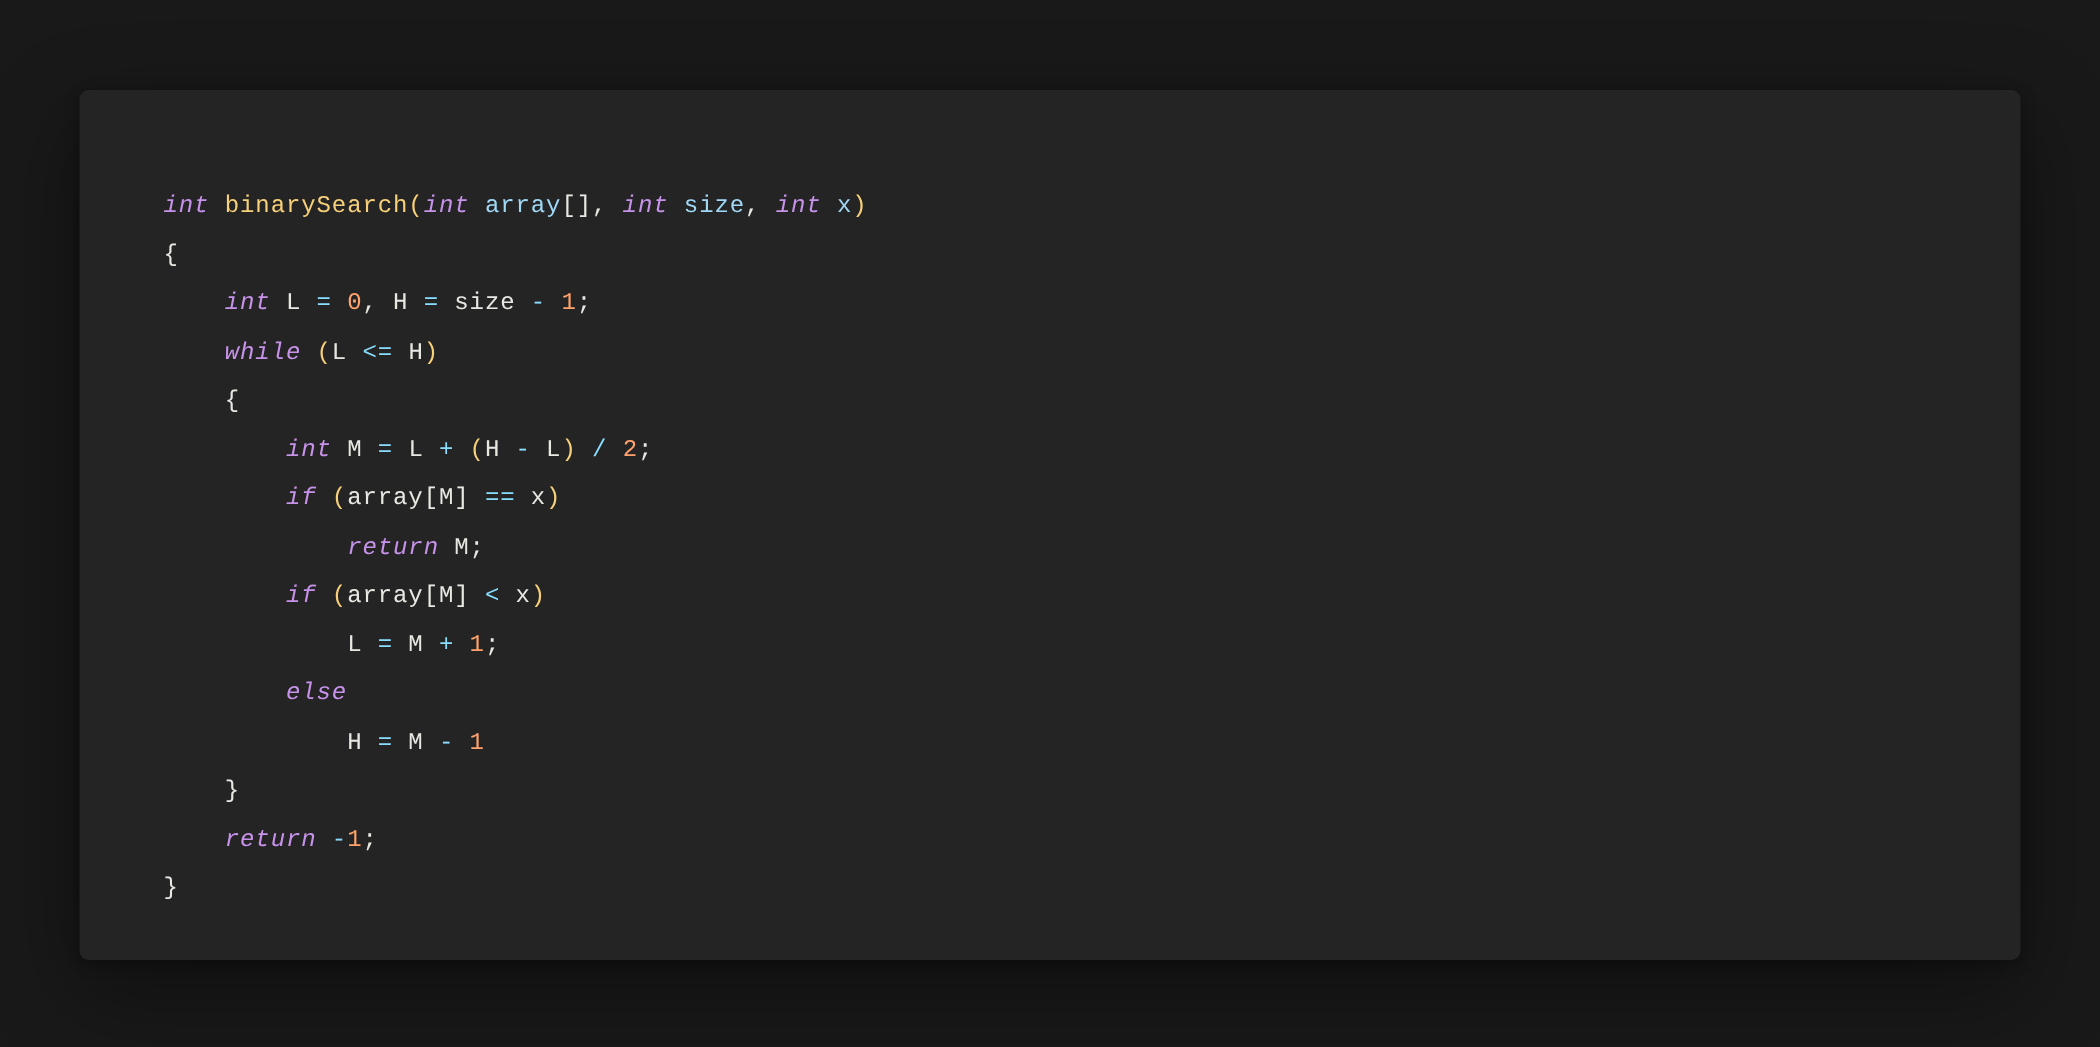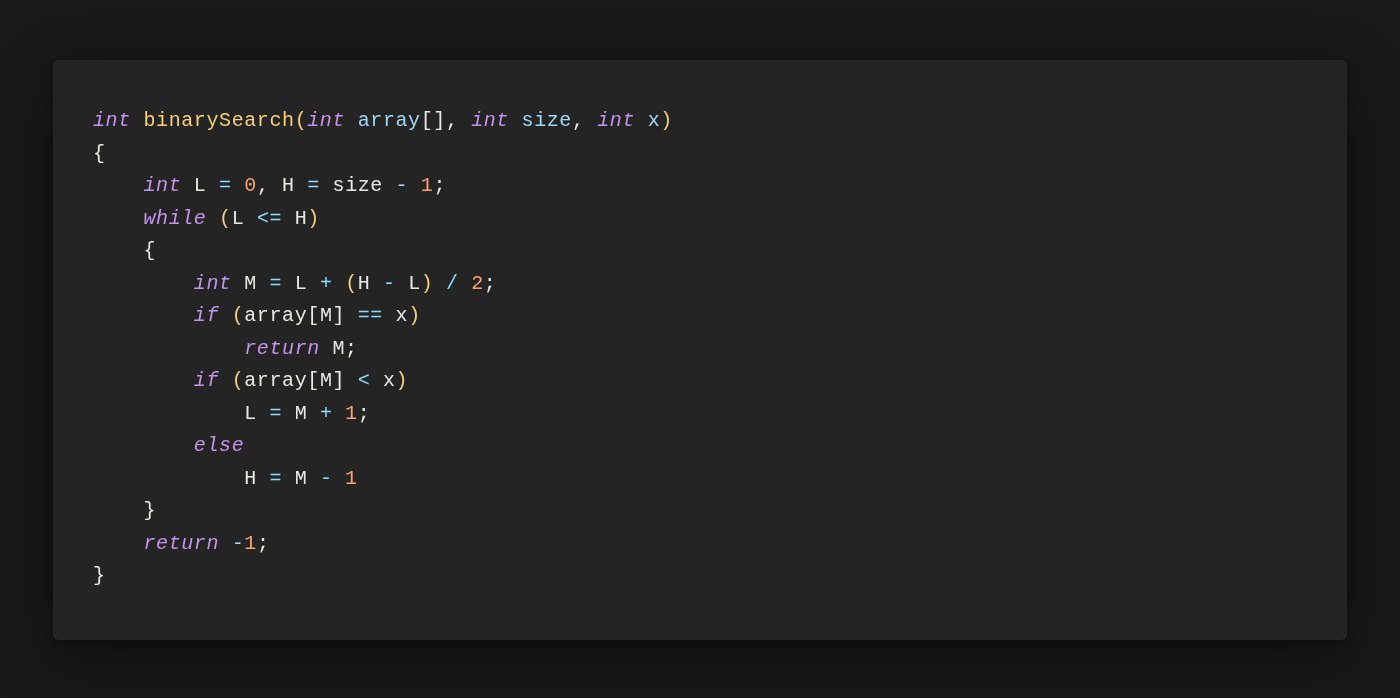--- a/index.html
+++ b/index.html
@@ -16,23 +16,23 @@
     top: 60px;
     width: 1294px;
     height: 580px;
     background: #242424;
     border-radius: 6px;
     box-shadow: 0 20px 60px rgba(0,0,0,0.4), 0 2px 10px rgba(0,0,0,0.3);
     box-sizing: border-box;
     padding: 45px 40px;
   }
   pre {
-    margin: 0;
+    margin: 16px;
     font-family: "SFMono-Regular", "Menlo", "Consolas", "Liberation Mono", monospace;
-    font-size: 20px;
+    font-size: 16px;
     line-height: 32.5px;
     letter-spacing: 0.6px;
     color: #e8e8e3;
     white-space: pre;
   }
   .tok-type    { color: #c792ea; font-style: italic; }
   .tok-kw      { color: #c792ea; font-style: italic; }
   .tok-func    { color: #f7d07a; }
   .tok-param   { color: #9fd7f5; }
   .tok-var     { color: #e8e8e3; }

